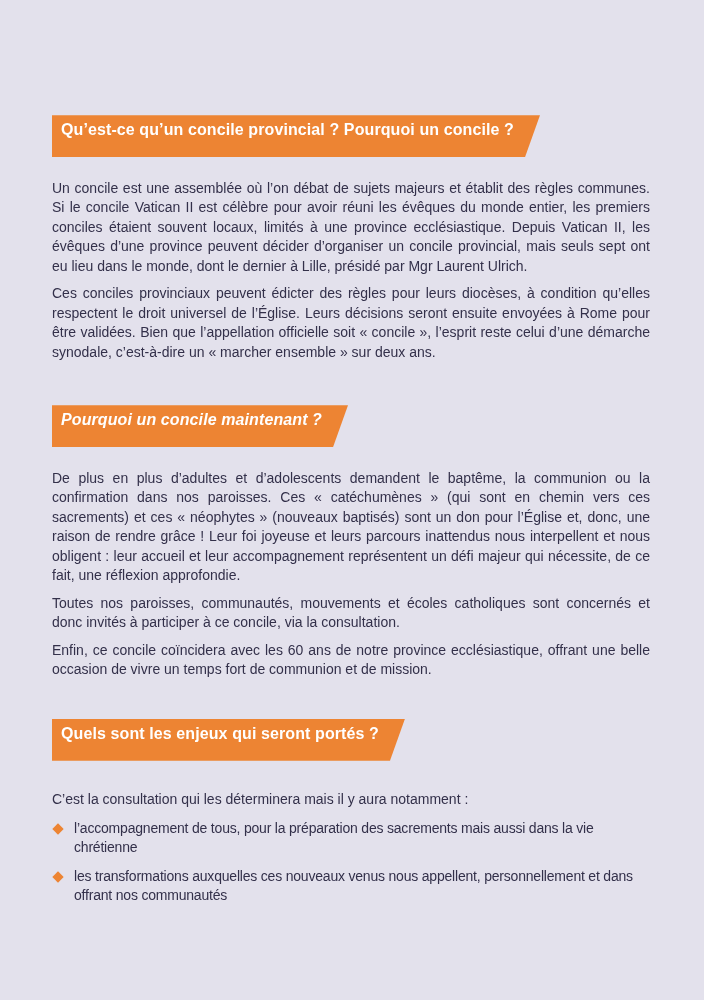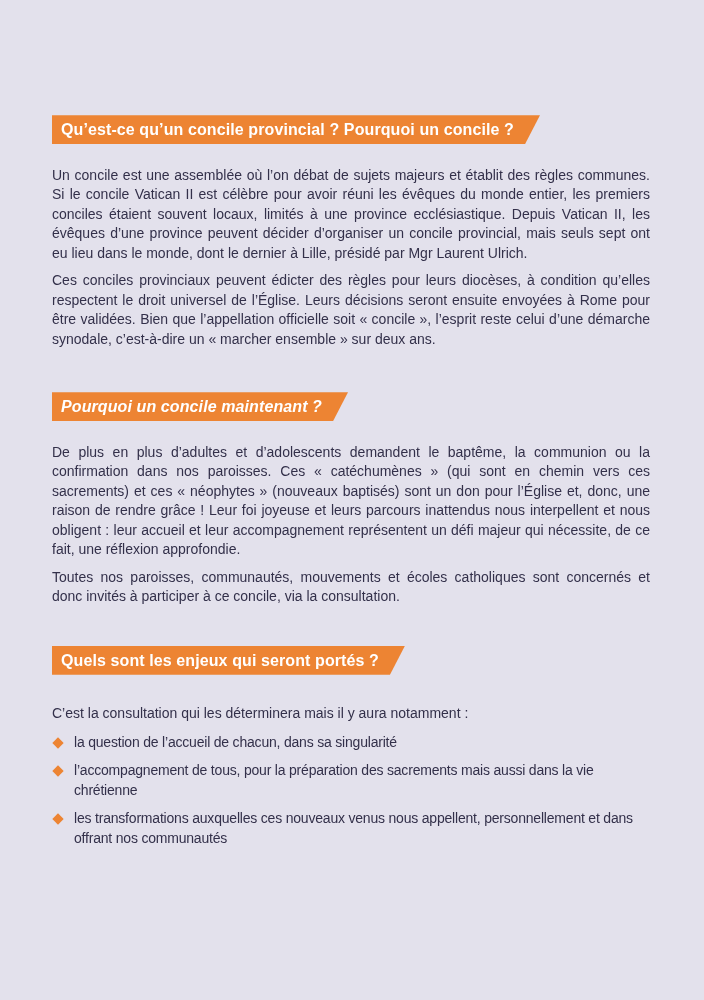--- a/index.html
+++ b/index.html
@@ -28,21 +28,21 @@
   .banner-row.first  { margin-top: 102px; }
   .banner-row.second { margin-top: 30px; font-style: italic; }
   .banner-row.third  { margin-top: 26px; }
   .banner {
     display: inline-block;
     background: var(--accent);
     color: #ffffff;
     font-size: 16px;
     font-weight: bold;
     line-height: 29px;
-    padding: 0 26px 0 9px;
+    padding: 0 26px 13px 9px;
     clip-path: polygon(0 0, 100% 0, calc(100% - 15px) 100%, 0 100%);
     letter-spacing: 0.1px;
   }
   p.body-text {
     color: var(--ink);
     font-size: 14px;
     line-height: 19.5px;
     text-align: justify;
     margin: 8px 0 0 0;
   }
@@ -91,32 +91,29 @@
       <p class="body-text after-banner">Un concile est une assemblée où l’on débat de sujets majeurs et établit des règles communes. Si le concile Vatican II est célèbre pour avoir réuni les évêques du monde entier, les premiers conciles étaient souvent locaux, limités à une province ecclésiastique. Depuis Vatican II, les évêques d’une province peuvent décider d’organiser un concile provincial, mais seuls sept ont eu lieu dans le monde, dont le dernier à Lille, présidé par Mgr Laurent Ulrich.</p>
       <p class="body-text">Ces conciles provinciaux peuvent édicter des règles pour leurs diocèses, à condition qu’elles respectent le droit universel de l’Église. Leurs décisions seront ensuite envoyées à Rome pour être validées. Bien que l’appellation officielle soit « concile », l’esprit reste celui d’une démarche synodale, c’est-à-dire un « marcher ensemble » sur deux ans.</p>
     </section>
 
     <section>
       <div class="banner-row second">
         <h2 class="banner">Pourquoi un concile maintenant ?</h2>
       </div>
       <p class="body-text after-banner">De plus en plus d’adultes et d’adolescents demandent le baptême, la communion ou la confirmation dans nos paroisses. Ces « catéchumènes » (qui sont en chemin vers ces sacrements) et ces « néophytes » (nouveaux baptisés) sont un don pour l’Église et, donc, une raison de rendre grâce ! Leur foi joyeuse et leurs parcours inattendus nous interpellent et nous obligent : leur accueil et leur accompagnement représentent un défi majeur qui nécessite, de ce fait, une réflexion approfondie.</p>
       <p class="body-text">Toutes nos paroisses, communautés, mouvements et écoles catholiques sont concernés et donc invités à participer à ce concile, via la consultation.</p>
+      <p class="body-text">Enfin, ce concile coïncidera avec les 60 ans de notre province ecclésiastique, offrant une belle occasion de vivre un temps fort de communion et de mission.</p>
     </section>
 
     <section>
       <div class="banner-row third">
         <h2 class="banner">Quels sont les enjeux qui seront portés ?</h2>
       </div>
       <p class="intro-line">C’est la consultation qui les déterminera mais il y aura notamment :</p>
       <ul class="bullets">
-        <li>
-          <span class="diamond"></span>
-          <span>la question de l’accueil de chacun, dans sa singularité</span>
-        </li>
         <li>
           <span class="diamond"></span>
           <span>l’accompagnement de tous, pour la préparation des sacrements mais aussi dans la vie chrétienne</span>
         </li>
         <li>
           <span class="diamond"></span>
           <span>les transformations auxquelles ces nouveaux venus nous appellent, personnellement et dans offrant nos communautés</span>
         </li>
       </ul>
     </section>

